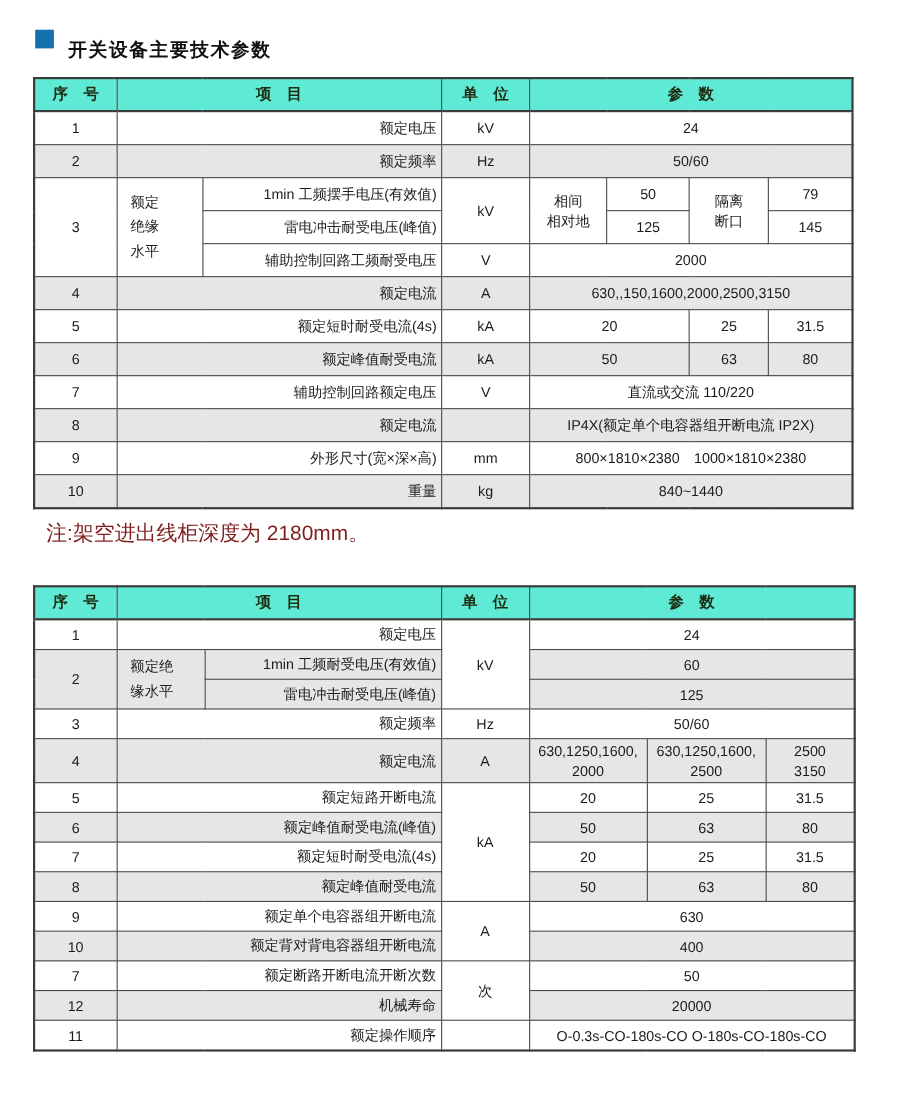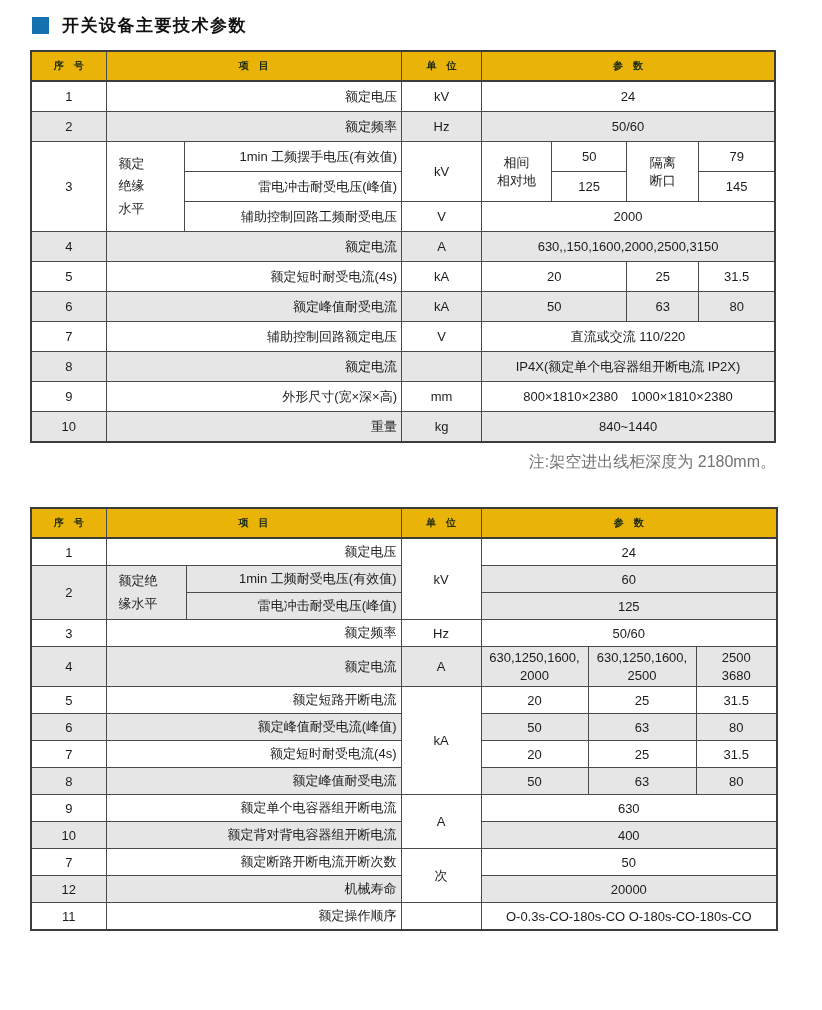--- a/index.html
+++ b/index.html
@@ -4,34 +4,34 @@
 <style>
   html,body{margin:0;padding:0;}
   body{
     width:822px;height:1010px;background:#ffffff;
     font-family:"Liberation Sans","DejaVu Sans",sans-serif;
     color:#1c1c1c;overflow:hidden;
   }
   .section{margin-left:30px;width:746px;}
   .title-row{display:flex;align-items:center;gap:13px;margin:14px 0 13px 2px;}
   .title-square{width:17px;height:17px;background:#1470ae;flex:0 0 auto;}
-  .title-text{font-size:17px;font-weight:bold;letter-spacing:1.5px;color:#111;}
+  .title-text{font-size:17px;font-weight:bold;letter-spacing:1.5px;color:#111;margin-top:20px;}
   table{border-collapse:collapse;width:746px;table-layout:fixed;
         border:2px solid #3c3c3c;background:#fff;}
   td,th{border:1px solid #4a4a4a;font-size:13px;text-align:center;
         vertical-align:middle;padding:2px 4px;word-break:break-all;}
-  th{background:#eab308;color:#1d2b10;font-weight:bold;font-size:10px;
+  th{background:#5eead4;color:#1d2b10;font-weight:bold;font-size:14px;
      height:24px;border-bottom:2px solid #3c3c3c;}
   .t1 td{height:25px;}
   .t2 td{height:22px;}
   tr.alt td{background:#e6e6e6;}
   td.item{text-align:right;padding-left:12px;}
   td.group{text-align:left;padding-left:12px;line-height:1.7;}
   .two-line{line-height:1.35;}
-  .note{margin:9px 0 0 12px;font-size:16px;color:#737373;text-align:right;}
+  .note{margin:9px 0 0 12px;font-size:19px;color:#7f1d1d;}
   .gap{height:34px;}
 </style>
 </head>
 <body>
 
 <div class="section">
   <div class="title-row">
     <span class="title-square"></span>
     <span class="title-text">开关设备主要技术参数</span>
   </div>
@@ -201,21 +201,21 @@
       <td class="two-line">
         <div>630,1250,1600,</div>
         <div>2000</div>
       </td>
       <td class="two-line">
         <div>630,1250,1600,</div>
         <div>2500</div>
       </td>
       <td class="two-line">
         <div>2500</div>
-        <div>3680</div>
+        <div>3150</div>
       </td>
     </tr>
     <tr>
       <td>5</td>
       <td colspan="2" class="item">额定短路开断电流</td>
       <td rowspan="4">kA</td>
       <td>20</td>
       <td>25</td>
       <td>31.5</td>
     </tr>

